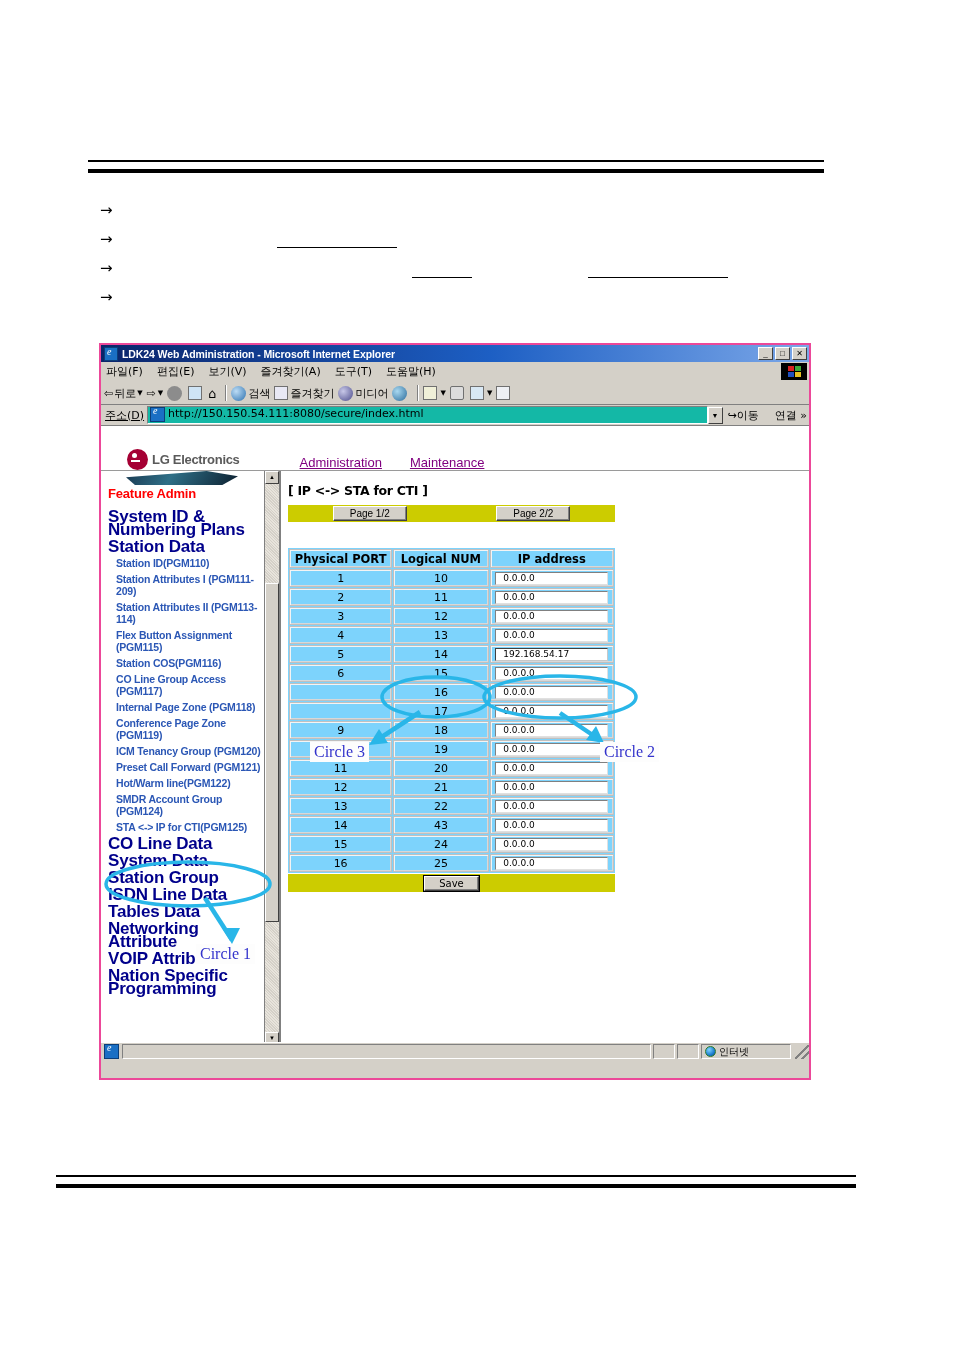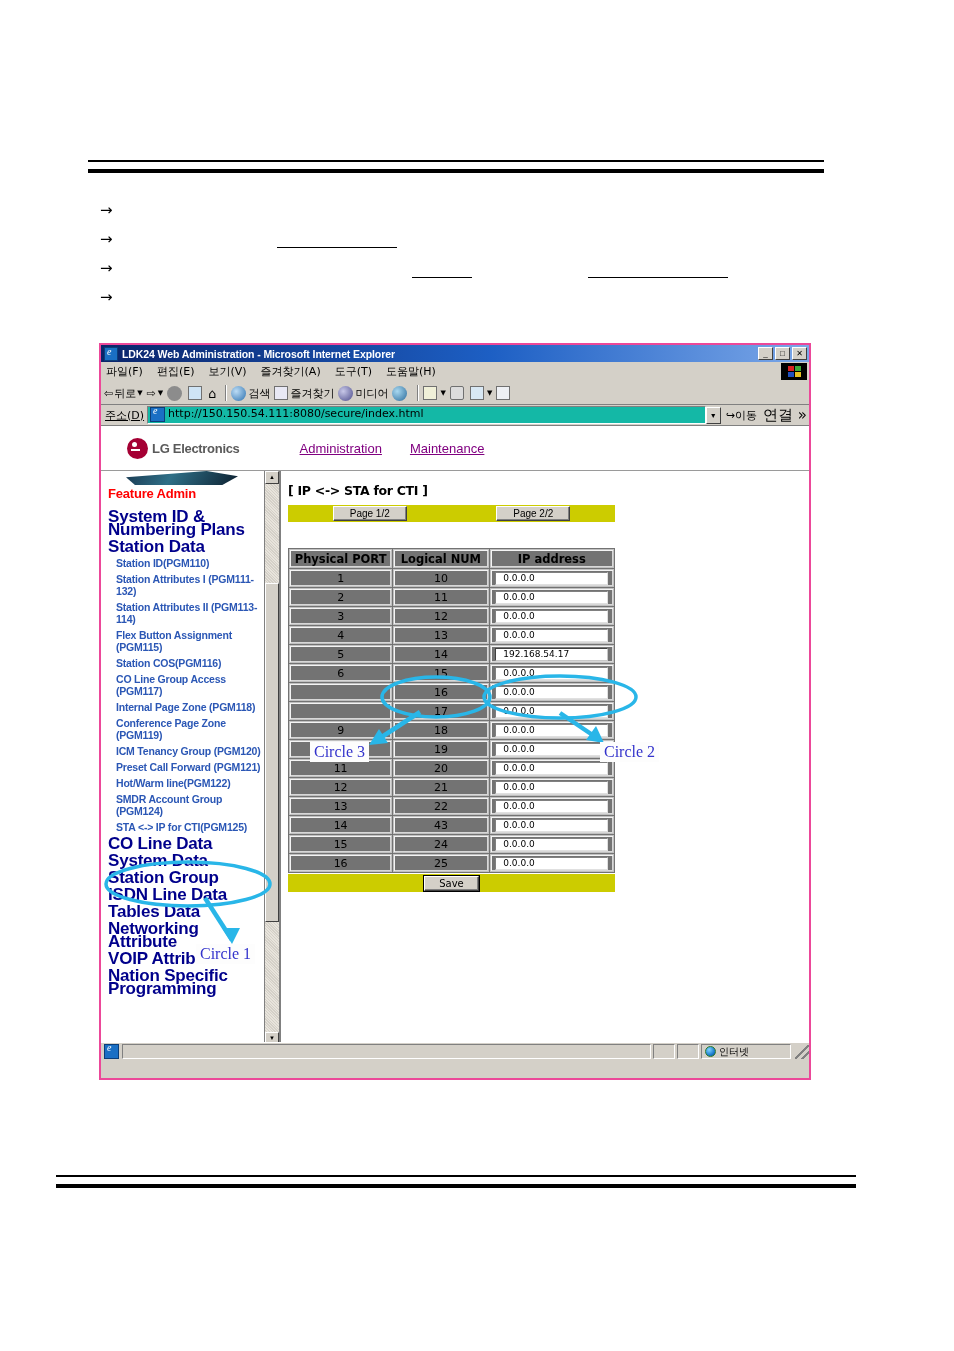--- a/index.html
+++ b/index.html
@@ -256,42 +256,42 @@
     flex: 0 0 auto;
   }
   .addr-go {
     display: flex; align-items: center;
     font-size: 11px;
     margin-left: 5px;
     white-space: nowrap;
     font-family: "DejaVu Sans", sans-serif;
   }
   .addr-links {
-    font-size: 15px;
-    margin-left: 6px;
+    font-size: 11px;
+    margin-left: 16px;
     white-space: nowrap;
     font-family: "DejaVu Sans", sans-serif;
     text-align: center;
   }
 
   
   .page-area {
     position: absolute;
     left: 0; right: 0;
     top: 80px; bottom: 18px;
     background: #fff;
     border-top: 1px solid #808080;
     display: flex;
     flex-direction: column;
   }
   .brand-bar {
     height: 44px;
     background: #fff;
     display: flex;
-    align-items: center;
+    align-items: flex-end;
     padding-left: 26px;
     border-bottom: 1px solid #9a9a9a;
     flex: 0 0 auto;
   }
   .lg-logo {
     display: flex;
     align-items: center;
     margin-right: 60px;
   }
   .lg-circle {
@@ -500,21 +500,21 @@
     color: #000;
     font-family: Liberation Sans, sans-serif;
     box-sizing: border-box;
     white-space: nowrap;
   }
 
   table.sta-table {
     border-collapse: separate;
     border-spacing: 1px;
     width: 327px;
-    background: #737373;
+    background: #7dd3fc;
     font-family: "DejaVu Sans", sans-serif;
   }
   table.sta-table th,
   table.sta-table td {
     border: 1px solid #c0c0c0;
     box-shadow: inset 1px 1px 0 #f4f4f4, inset -1px -1px 0 #d8d8d8;
     text-align: center;
     font-size: 11px;
     height: 16px;
     padding: 0;
@@ -771,21 +771,21 @@
 
       <div class="nav-frame">
         <div class="nav-inner">
           <div class="nav-scrollcol">
             <div class="nav-banner"></div>
             <div class="nav-feature">Feature Admin</div>
 
             <div class="nav-group">System ID &amp; Numbering Plans</div>
             <div class="nav-group">Station Data</div>
             <div class="nav-sub">Station ID(PGM110)</div>
-            <div class="nav-sub">Station Attributes I (PGM111-132)</div>
+            <div class="nav-sub">Station Attributes I (PGM111-209)</div>
             <div class="nav-sub">Station Attributes II (PGM113-114)</div>
             <div class="nav-sub">Flex Button Assignment (PGM115)</div>
             <div class="nav-sub">Station COS(PGM116)</div>
             <div class="nav-sub">CO Line Group Access (PGM117)</div>
             <div class="nav-sub">Internal Page Zone (PGM118)</div>
             <div class="nav-sub">Conference Page Zone (PGM119)</div>
             <div class="nav-sub">ICM Tenancy Group (PGM120)</div>
             <div class="nav-sub">Preset Call Forward (PGM121)</div>
             <div class="nav-sub">Hot/Warm line(PGM122)</div>
             <div class="nav-sub">SMDR Account Group (PGM124)</div>

